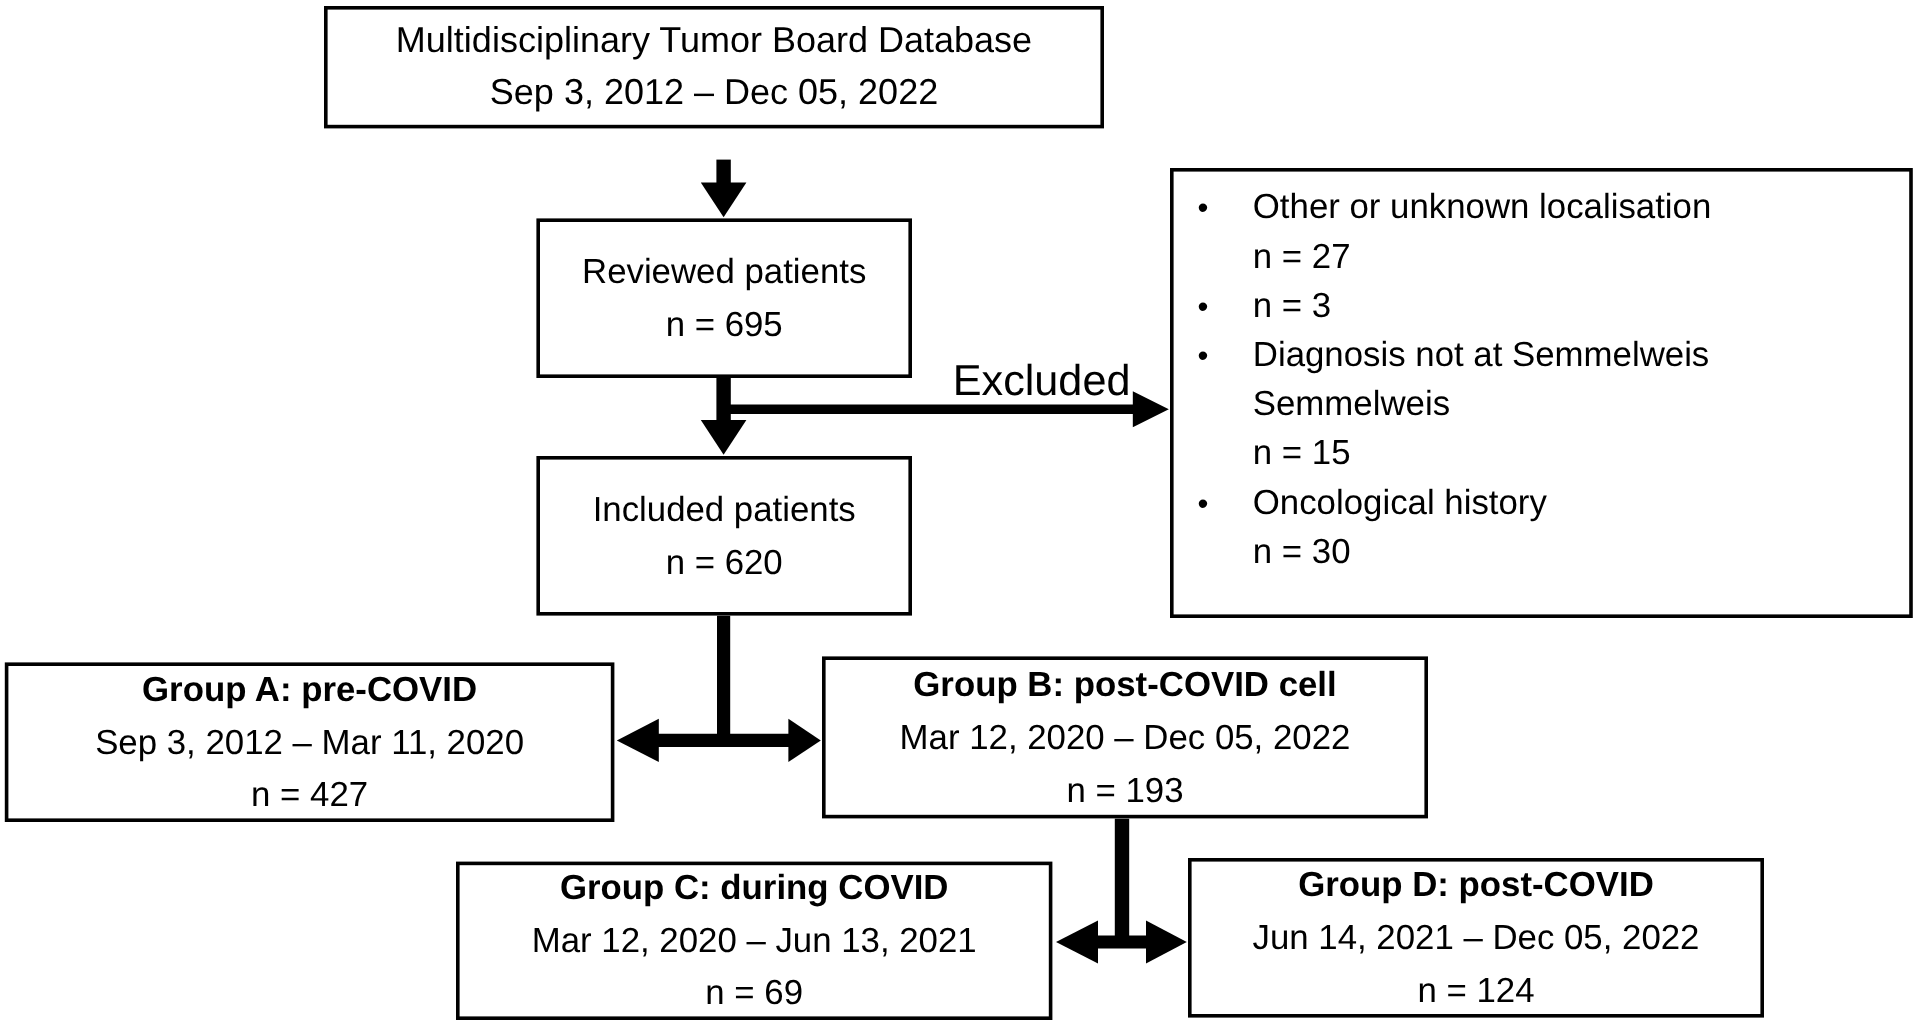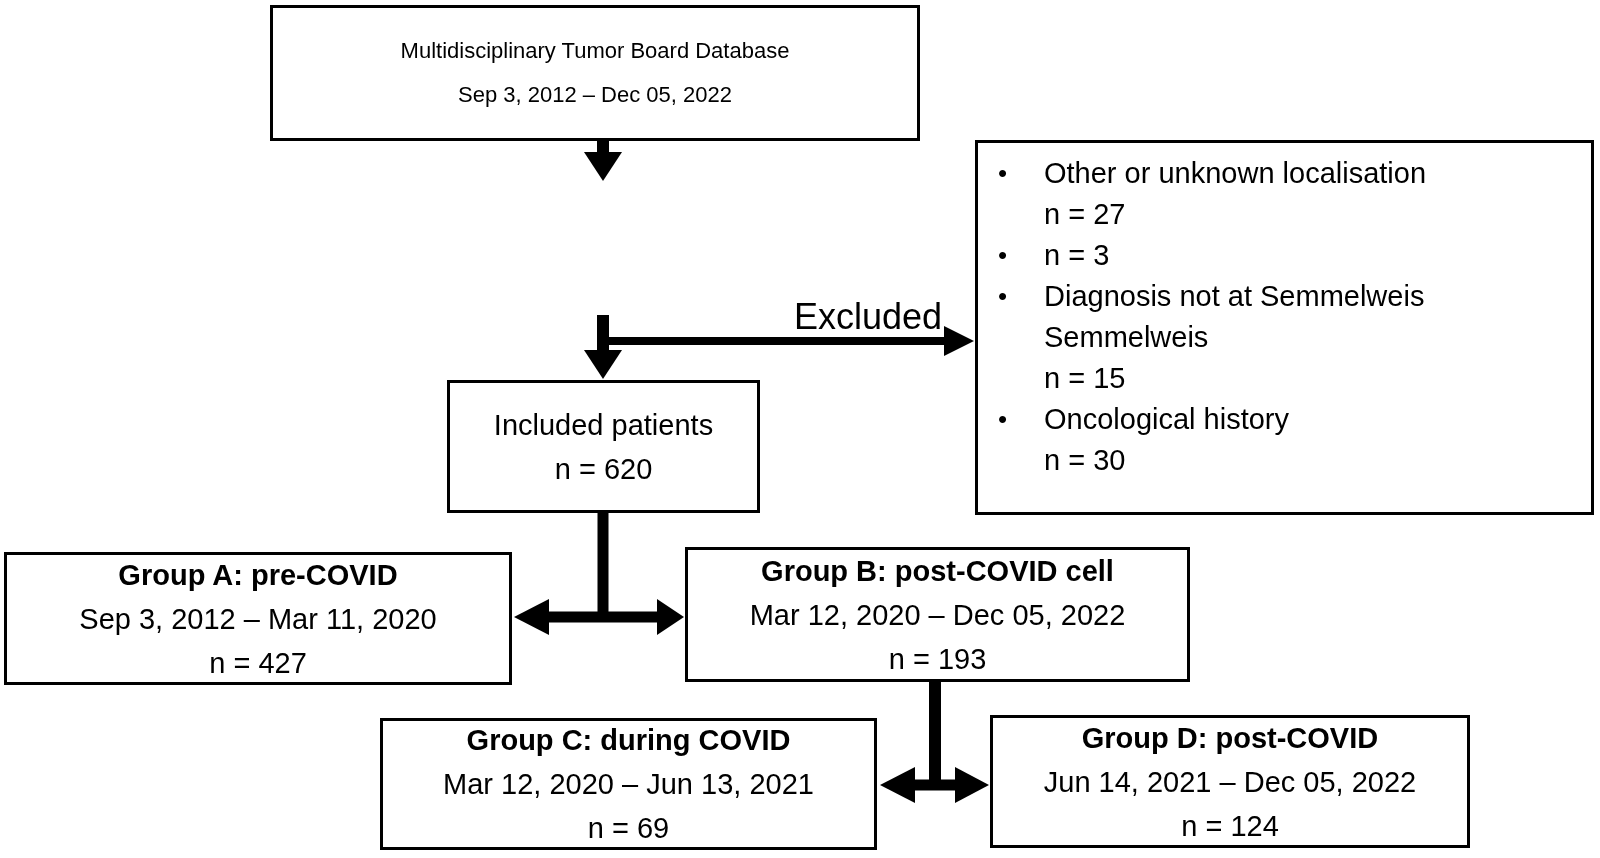--- a/index.html
+++ b/index.html
@@ -26,21 +26,21 @@
     flex-direction: column;
     justify-content: center;
     align-items: center;
     text-align: center;
     font-size: 29px;
     line-height: 44px;
   }
   .box .bold { font-weight: bold; }
 
   
-  #node-database { left: 270px; top: 5px;   width: 650px; height: 136px; font-size: 22px; }
+  #node-database { left: 270px; top: 5px;   width: 650px; height: 102px; font-size: 30px; }
   #node-reviewed { left: 447px; top: 182px; width: 313px; height: 133px; }
   #node-included { left: 447px; top: 380px; width: 313px; height: 133px; }
   #node-group-a  { left: 4px;   top: 552px; width: 508px; height: 133px; align-items: center; }
   #node-group-b  { left: 685px; top: 547px; width: 505px; height: 135px; }
   #node-group-c  { left: 380px; top: 718px; width: 497px; height: 132px; }
   #node-group-d  { left: 990px; top: 715px; width: 480px; height: 133px; }
 
   
   #node-excluded {
     position: absolute;
@@ -104,20 +104,24 @@
       <polygon points="915,767 915,803 880,785" fill="#000"></polygon>
       <polygon points="955,767 955,803 989,785" fill="#000"></polygon>
     </g>
   </svg>
 
   <div class="box" id="node-database">
     <div>Multidisciplinary Tumor Board Database</div>
     <div>Sep 3, 2012 – Dec 05, 2022</div>
   </div>
 
+  <div class="box" id="node-reviewed">
+    <div>Reviewed patients</div>
+    <div>n = 695</div>
+  </div>
 
   <div id="excluded-label">Excluded</div>
 
   <div id="node-excluded">
     <div class="ex-item">
       <div class="ex-bullet">•</div>
       <div class="ex-body">
         <div>Other or unknown localisation</div>
         <div>n = 27</div>
       </div>

